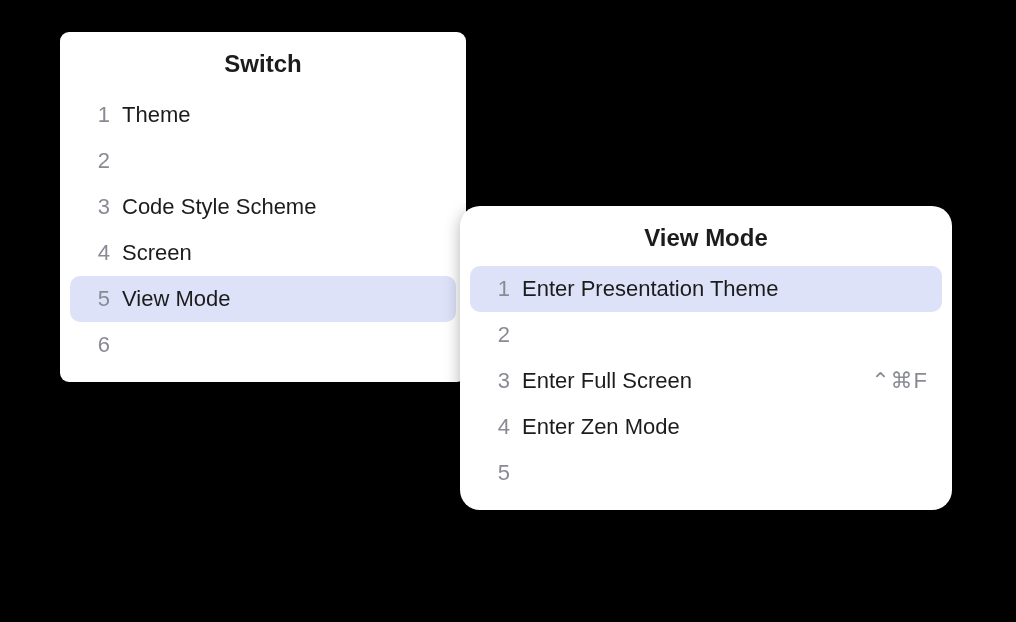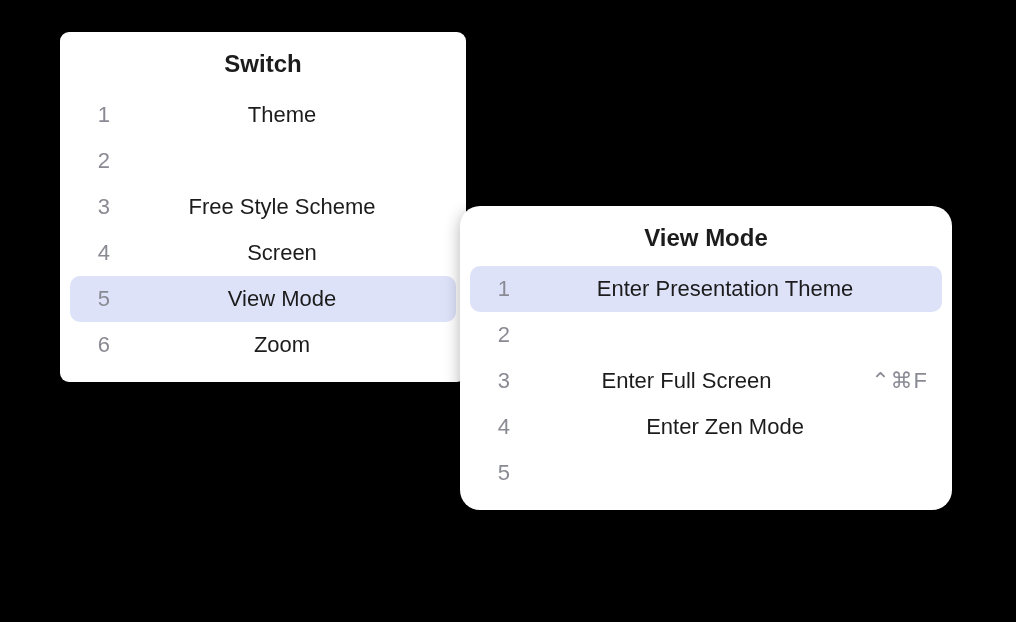--- a/index.html
+++ b/index.html
@@ -50,21 +50,20 @@
       font-size: 22px;
       width: 26px;
       text-align: right;
       margin-right: 12px;
       flex-shrink: 0;
     }
     .item-label {
       color: #1c1c1c;
       flex: 1;
       white-space: nowrap;
-      text-align: center;
     }
     .item-shortcut {
       color: #8a8a94;
       font-size: 22px;
       margin-left: 20px;
       letter-spacing: 1px;
       flex-shrink: 0;
     }
     #switch-popup {
       left: 60px;
@@ -86,33 +85,32 @@
   <div class="items" id="switch-items">
       <div class="item">
         <span class="item-num">1</span>
         <span class="item-label">Theme</span>
       </div>
       <div class="item">
         <span class="item-num">2</span>
       </div>
       <div class="item">
         <span class="item-num">3</span>
-        <span class="item-label">Free Style Scheme</span>
+        <span class="item-label">Code Style Scheme</span>
       </div>
       <div class="item">
         <span class="item-num">4</span>
         <span class="item-label">Screen</span>
       </div>
       <div class="item selected">
         <span class="item-num">5</span>
         <span class="item-label">View Mode</span>
       </div>
       <div class="item">
         <span class="item-num">6</span>
-        <span class="item-label">Zoom</span>
       </div>
     </div>
 </div>
 
 <div id="viewmode-popup" class="popup">
   <div class="popup-title">View Mode</div>
   <div class="items" id="viewmode-items">
       <div class="item selected">
         <span class="item-num">1</span>
         <span class="item-label">Enter Presentation Theme</span>

